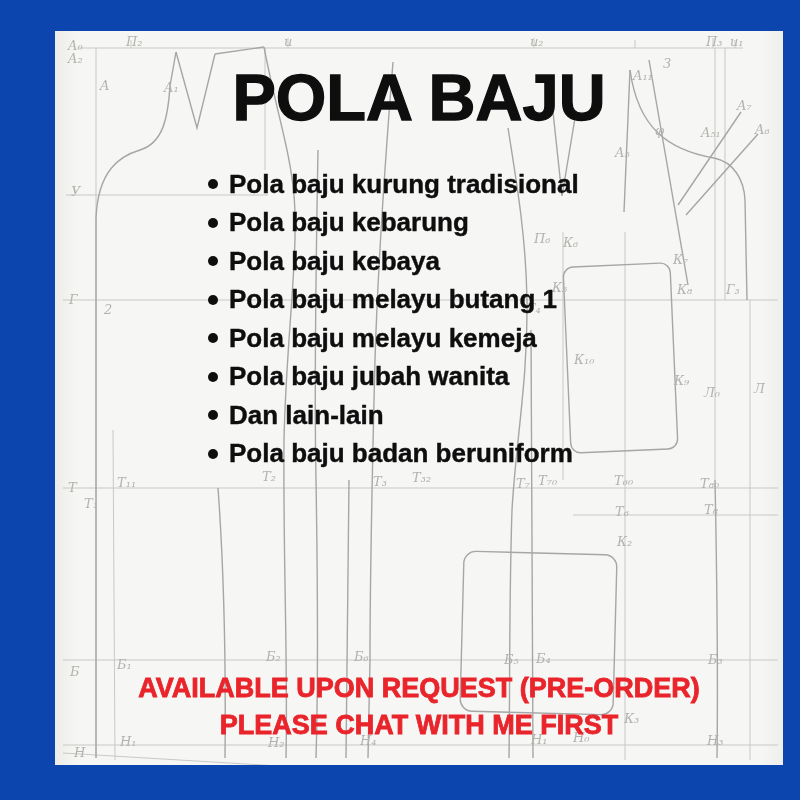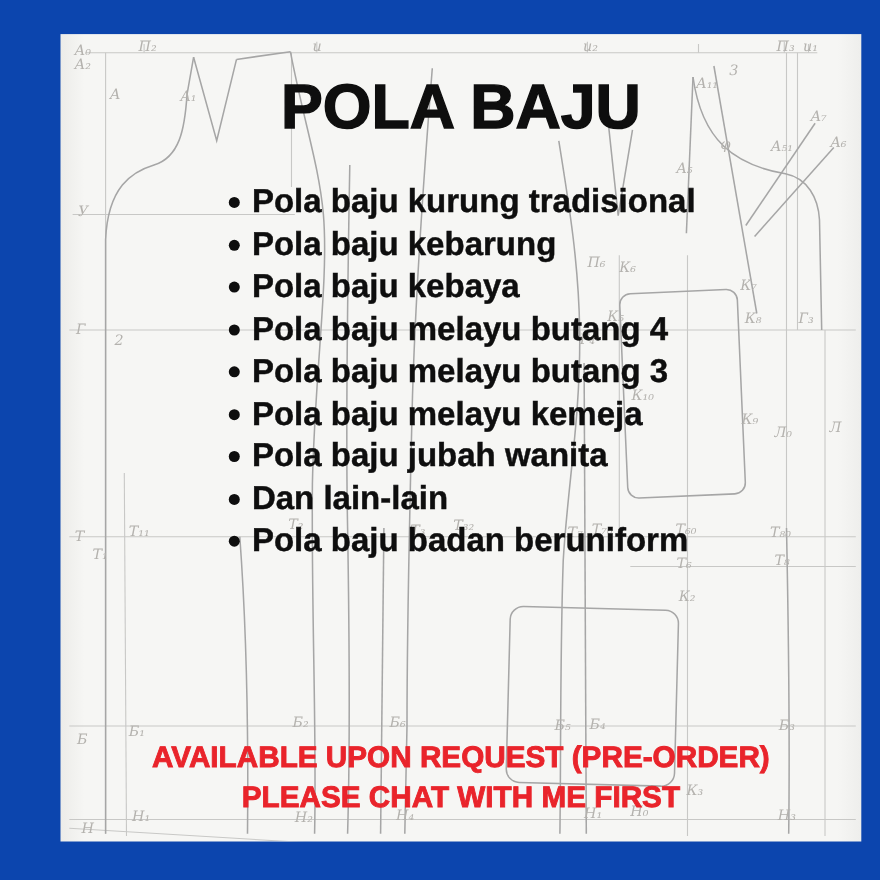--- a/index.html
+++ b/index.html
@@ -15,30 +15,30 @@
     margin-left:18px;
   }
   .pattern-svg{position:absolute;left:0;top:0;}
   .pattern-svg .c line, .pattern-svg .c path{stroke:var(--faint,#c8c8c6);stroke-width:1;fill:none;}
   .pattern-svg .o path, .pattern-svg .o rect, .pattern-svg .o line{stroke:var(--line,#a6a6a6);stroke-width:1.4;fill:none;}
   .pattern-svg .lab text{
     fill:var(--label,#b4b2ae);font-family:"DejaVu Serif",serif;font-style:italic;font-size:13px;
   }
   .poster-title{
     position:absolute;left:0;right:0;top:33px;text-align:center;
-    font-size:57px;font-weight:700;letter-spacing:0px;color:var(--text,#0e0e0e);
+    font-size:65px;font-weight:700;letter-spacing:0px;color:var(--text,#0e0e0e);
     -webkit-text-stroke:1.3px var(--text,#0e0e0e);
     line-height:67px;white-space:nowrap;
   }
   .item-list{
     position:absolute;left:153px;top:134px;margin:0;padding:0;list-style:none;
   }
   .item-list li{
     height:38.5px;display:flex;align-items:center;
-    font-size:30px;font-weight:700;color:var(--text,#0e0e0e);
+    font-size:26px;font-weight:700;color:var(--text,#0e0e0e);
     -webkit-text-stroke:0.4px var(--text,#0e0e0e);
     white-space:nowrap;
   }
   .item-list li::before{
     content:"";width:10px;height:10px;border-radius:50%;
     background:var(--text,#0e0e0e);margin-right:11px;flex-shrink:0;
   }
   .poster-footer{
     position:absolute;left:0;right:0;top:639px;text-align:center;
     color:var(--red,#e9242b);font-size:27px;font-weight:700;line-height:37px;
@@ -161,22 +161,21 @@
           <text x="689" y="745">Н₃</text>
         </g>
     </svg>
 
     <div class="poster-title">POLA BAJU</div>
 
     <ul class="item-list">
       <li>Pola baju kurung tradisional</li>
       <li>Pola baju kebarung</li>
       <li>Pola baju kebaya</li>
-      <li>Pola baju melayu butang 4</li>
-      <li>Pola baju melayu butang 3</li>
+      <li>Pola baju melayu butang 1</li>
       <li>Pola baju melayu kemeja</li>
       <li>Pola baju jubah wanita</li>
       <li>Dan lain-lain</li>
       <li>Pola baju badan beruniform</li>
     </ul>
 
     <div class="poster-footer">
       <div>AVAILABLE UPON REQUEST (PRE-ORDER)</div>
       <div>PLEASE CHAT WITH ME FIRST</div>
     </div>

